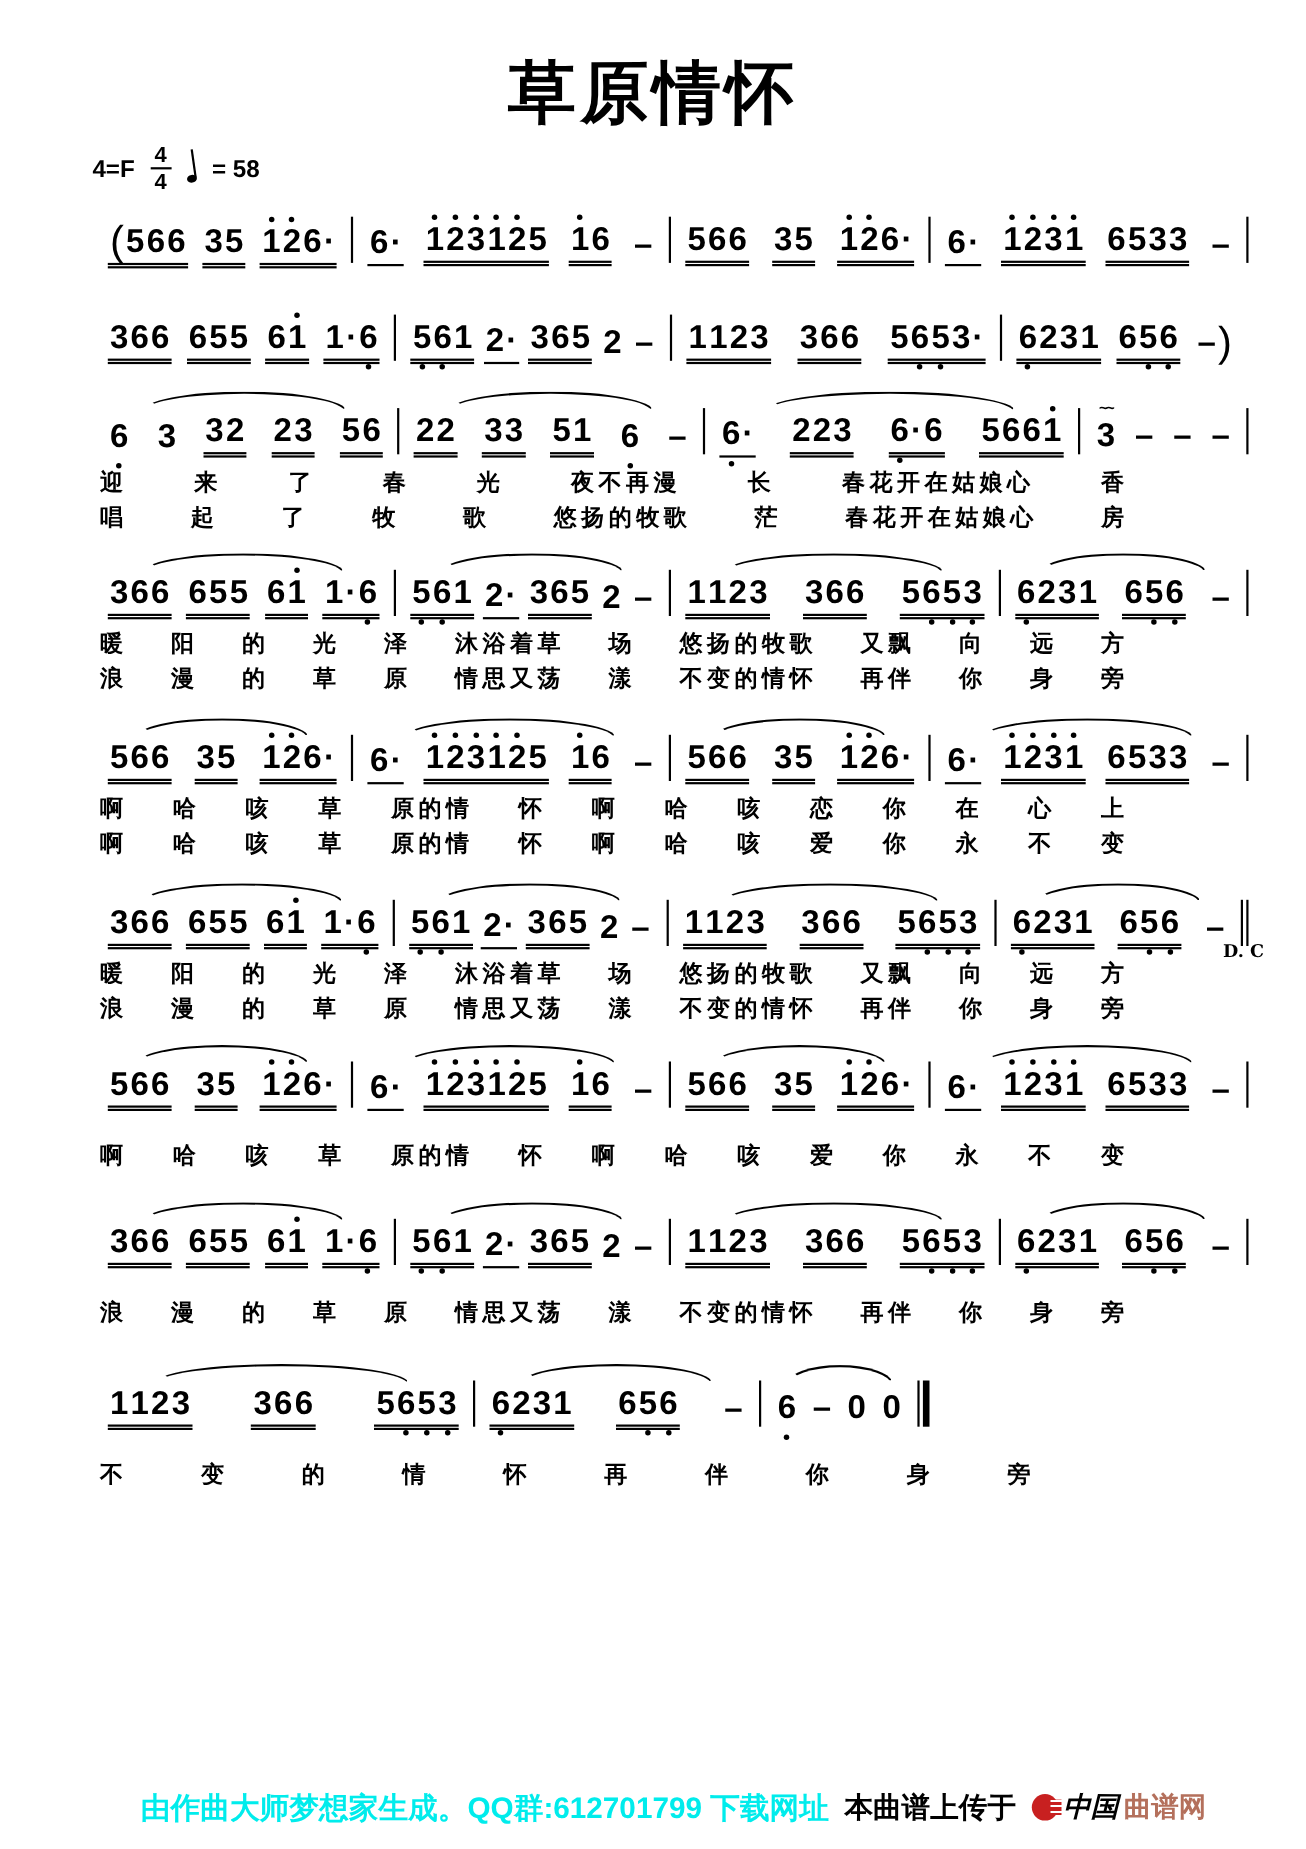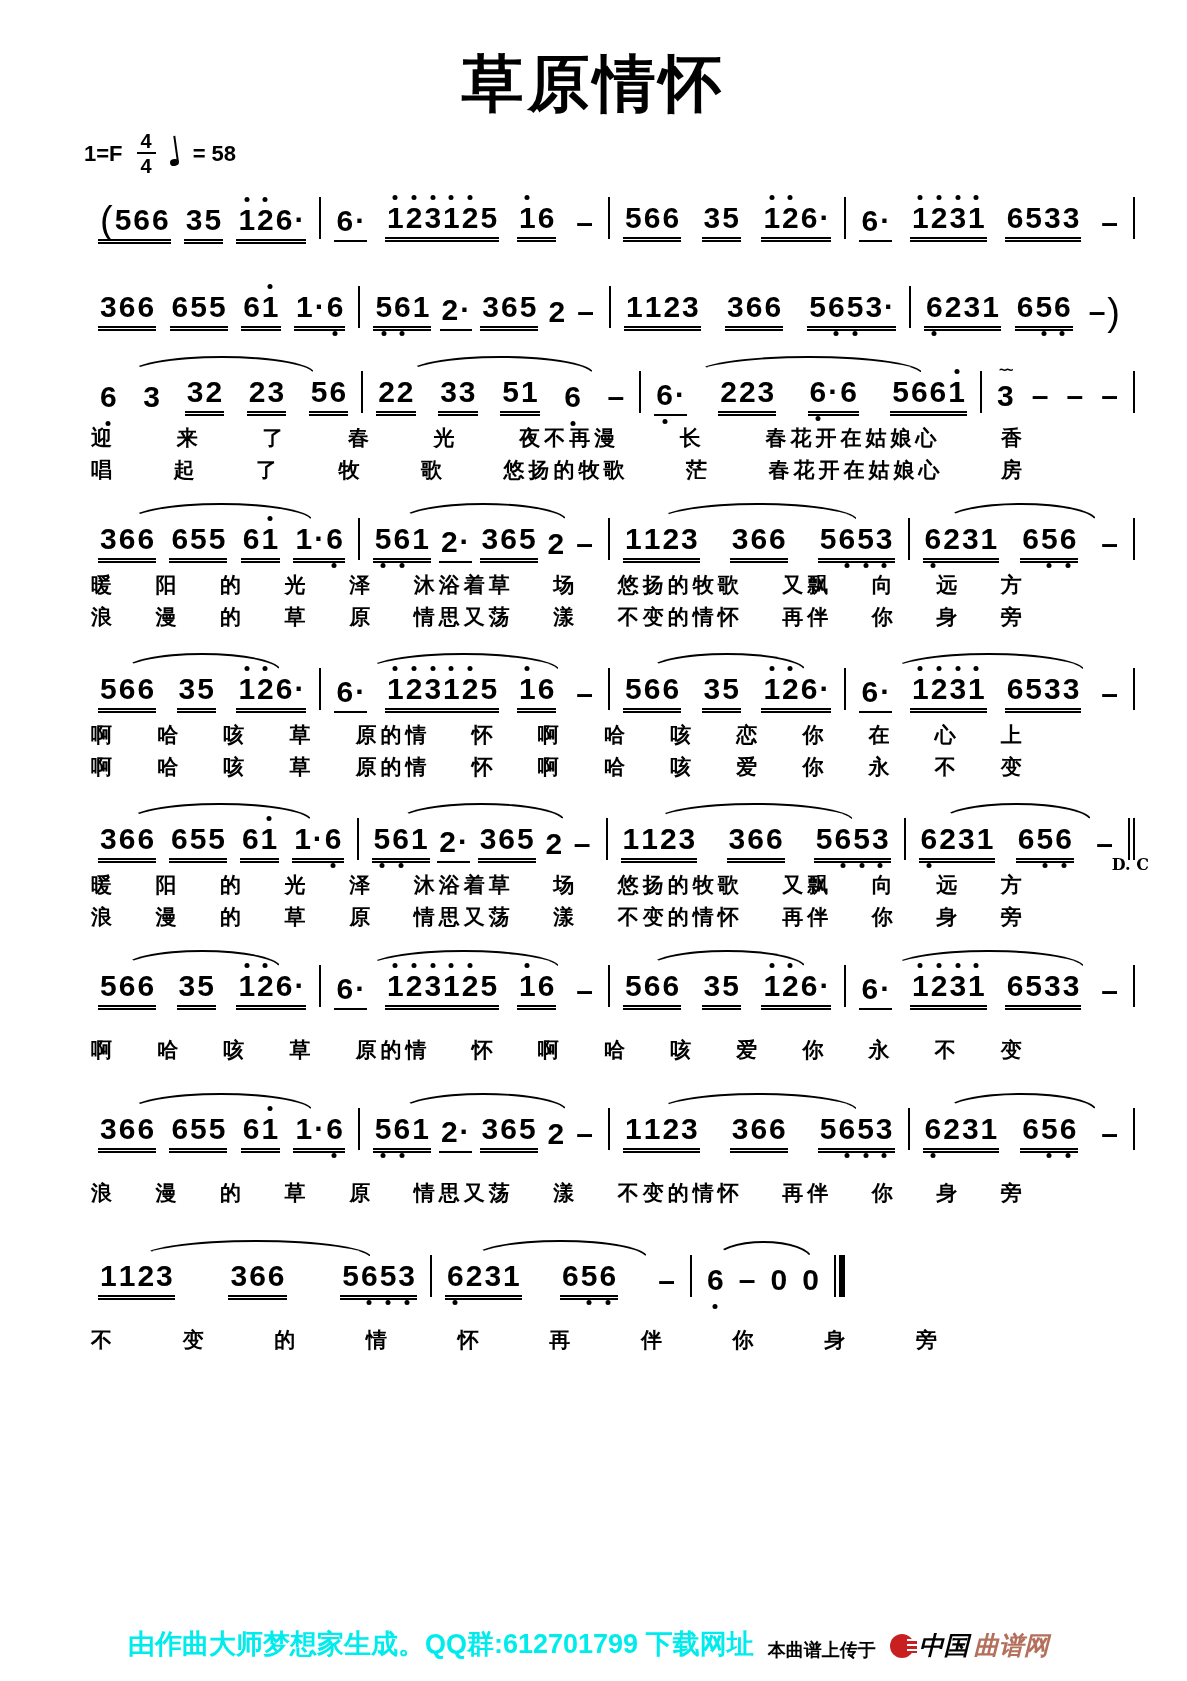--- a/index.html
+++ b/index.html
@@ -52,41 +52,41 @@
     font-size:21px;font-weight:700;letter-spacing:4px;white-space:nowrap;}
   .lyrics-row.r0{top:56px;}
   .lyrics-row.r1{top:88px;}
   .lyrics-row.solo{top:74px;}
   
   .stamp{position:absolute;left:570px;top:1512px;width:548px;height:98px;
     border:8px solid var(--stamp-red,#f21313);box-sizing:border-box;
     display:flex;align-items:center;justify-content:center;}
   .stamp span{font-size:46px;font-weight:900;white-space:pre;letter-spacing:1px;}
   
-  .footer{position:absolute;left:128px;top:1626px;display:flex;align-items:flex-end;gap:14px;white-space:nowrap;}
+  .footer{position:absolute;left:128px;top:1626px;display:flex;align-items:flex-start;gap:14px;white-space:nowrap;}
   .gen{color:var(--cyan,#00ecec);font-size:27px;font-weight:700;}
-  .upl{color:#000;font-size:18px;font-weight:700;}
+  .upl{color:#000;font-size:26px;font-weight:700;}
   .brand{display:flex;align-items:center;gap:5px;}
   .brand-icon{width:24px;height:24px;border-radius:50%;background:var(--brand-red,#c82020);
     position:relative;flex:none;}
   .brand-icon::after{content:'';position:absolute;right:-3px;top:5px;width:10px;height:14px;
     background:repeating-linear-gradient(#fff 0 2px, var(--brand-red,#c82020) 2px 5px);}
   .brand-cn{font-size:25px;font-weight:900;font-style:italic;font-family:"DejaVu Serif",serif;}
-  .brand-site{font-size:25px;font-weight:900;color:var(--site-color,#b4705c);font-style:italic;}
+  .brand-site{font-size:25px;font-weight:900;color:var(--site-color,#b4705c);}
 </style>
 </head>
 <body>
 
 <div class="sheet">
 
   <div class="title">草原情怀</div>
 
 
   <div class="tempo">
-    <span>1=F</span>
+    <span>4=F</span>
     <span class="frac">
       <span class="num">4</span>
       <span class="den">4</span>
     </span>
     <span class="qn"></span>
     <span>= 58</span>
   </div>
 
   <div>
       <div class="system" style="top: 192px; left: 85px; width: 1050px;">

